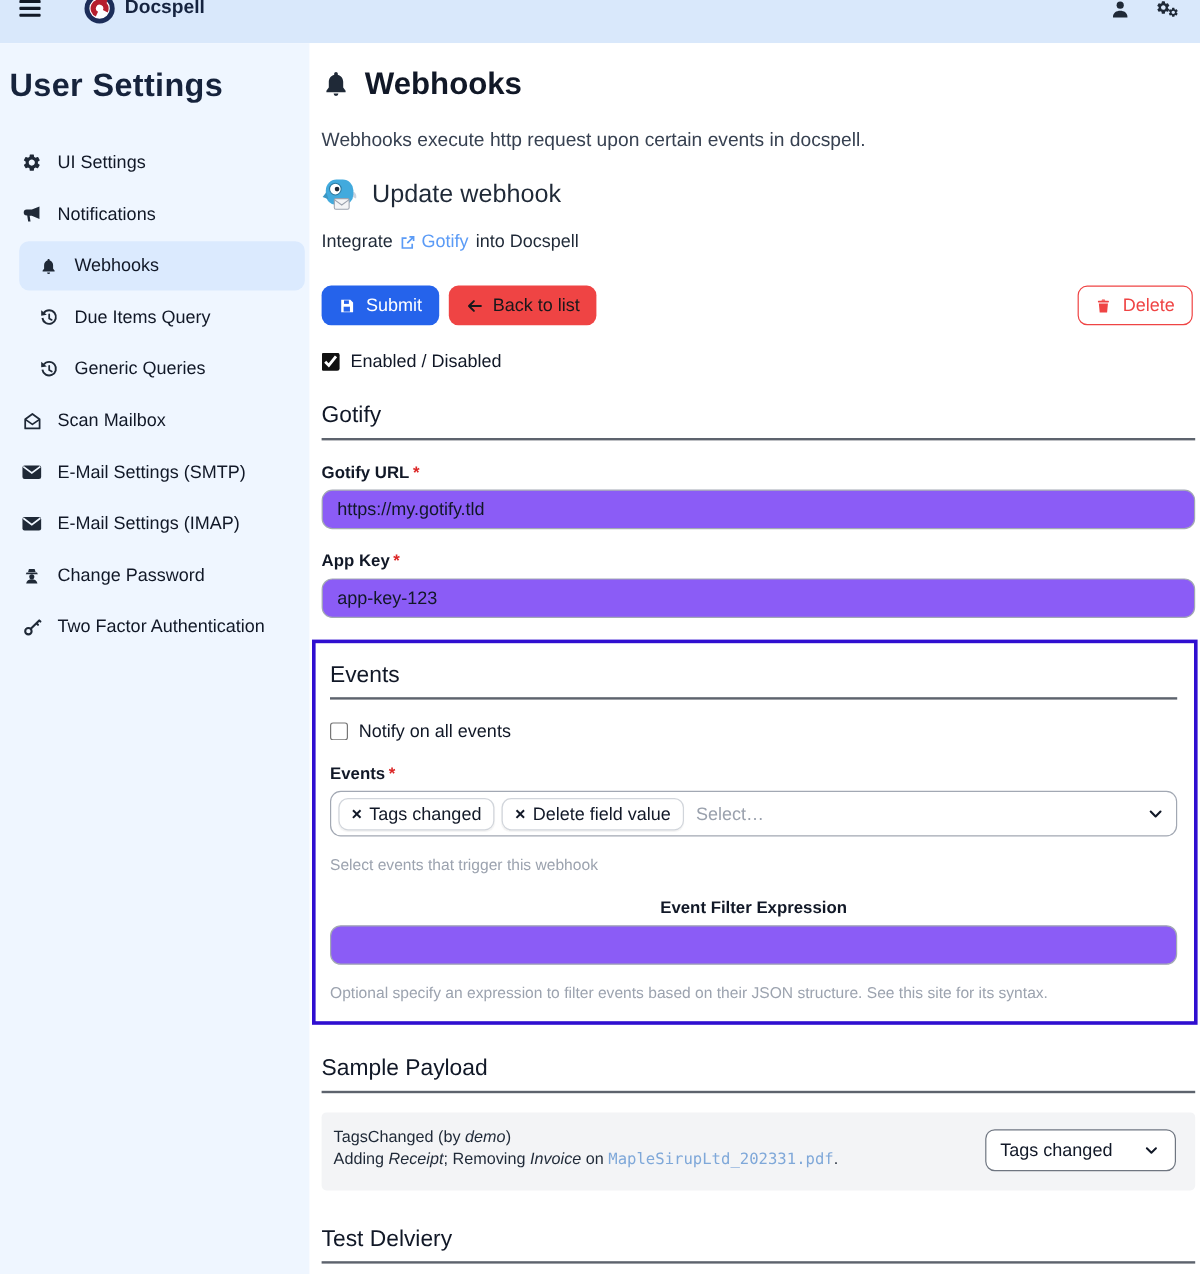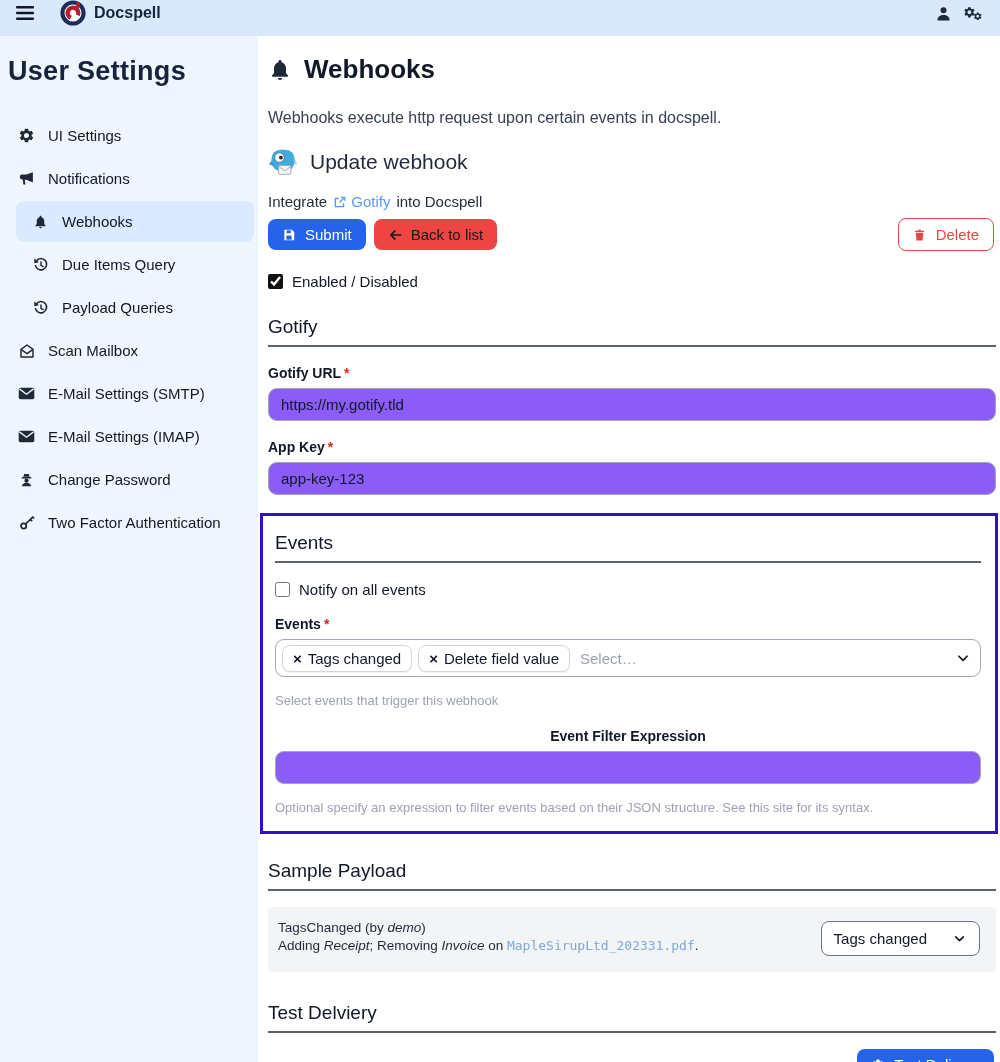--- a/index.html
+++ b/index.html
@@ -1,20 +1,20 @@
 <!DOCTYPE html>
 <html><head>
 <meta charset="utf-8">
 <style>
   * { margin:0; padding:0; box-sizing:border-box; }
   html,body { width:1000px; height:1062px; overflow:hidden; }
   body { font-family:"Liberation Sans","DejaVu Sans",sans-serif; background:#fff; color:#1f2937; }
 
   
-  .topbar { height:36px; background:#d9e8fb; display:flex; align-items:flex-start; padding:0 12px; }
+  .topbar { height:36px; background:#d9e8fb; display:flex; align-items:flex-end; padding:16px 12px; gap:10px; }
   .hamburger { width:26px; height:26px; display:flex; align-items:center; justify-content:center; cursor:pointer; color:#111827; }
   .brand { display:flex; align-items:center; gap:8px; margin-left:22px; }
   .brand-name { font-weight:bold; font-size:16px; color:#15233f; }
   .topbar-spacer { flex:1; }
   .topbar-icon { width:30px; height:26px; display:flex; align-items:center; justify-content:center; color:#1f2937; cursor:pointer; }
 
   
   .layout { display:flex; height:1026px; }
   .sidebar { width:258px; background:#eff6ff; padding:12px 0 0 0; flex-shrink:0; }
   .sidebar-title { font-size:27px; font-weight:bold; color:#16233c; padding:8px 16px 26px 8px; letter-spacing:.3px; }
@@ -25,21 +25,21 @@
 
   
   .main { flex:1; background:#fff; padding:12px 4px 0 10px; }
   .page-title { display:flex; align-items:center; gap:12px; font-size:26px; font-weight:bold; color:#111827; margin-top:6px; }
   .page-title .icon { width:24px; height:26px; color:#1f2937; }
   .page-desc { margin-top:24px; font-size:16px; color:#374151; }
   .form-title { display:flex; align-items:center; gap:12px; margin-top:20px; font-size:21px; font-weight:500; color:#1f2937; }
   .integrate { margin-top:16px; font-size:15px; color:#1f2937; display:flex; align-items:center; gap:6px; }
   .integrate a { color:#5b9bf6; text-decoration:none; display:inline-flex; align-items:center; gap:4px; }
 
-  .btn-row { margin-top:8px; display:flex; align-items:center; gap:8px; }
+  .btn-row { margin-top:28px; display:flex; gap:8px; }
   .btn { display:inline-flex; align-items:center; gap:8px; font-size:15px; border:none; border-radius:8px; padding:7px 14px; cursor:pointer; font-family:inherit; }
   .btn .bicon { width:15px; height:15px; display:flex; align-items:center; }
   .btn-primary { background:#2563eb; color:#fff; }
   .btn-secondary { background:#ef4444; color:#18181b; }
   .btn-danger { background:#fff; color:#ef4444; border:1px solid #ef4444; margin-left:auto; margin-right:2px; }
 
   .check-row { margin-top:22px; display:flex; align-items:center; gap:9px; font-size:15px; color:#111827; }
   .check-row input { width:15px; height:15px; accent-color:#111111; cursor:pointer; }
 
   .section-h { margin-top:26px; font-size:19px; color:#111827; padding-bottom:7px; border-bottom:2px solid #5d636d; }
@@ -154,21 +154,21 @@
     </div>
 
     <div class="side-item sub">
       <span class="icon">
           <svg width="16" height="16" viewBox="0 0 24 24">
             <path fill="none" stroke="currentColor" stroke-width="2.4" d="M5.2 5.6A8.5 8.5 0 1 1 3.5 12"></path>
             <path fill="currentColor" d="M2 2.2v7l7-1.2z"></path>
             <path fill="none" stroke="currentColor" stroke-width="2.2" stroke-linecap="round" d="M12 7.5v5l3.2 1.9"></path>
           </svg>
         </span>
-      <span>Payload Queries</span>
+      <span>Generic Queries</span>
     </div>
 
     <div class="side-item">
       <span class="icon">
           <svg width="16" height="16" viewBox="0 0 24 24">
             <path fill="none" stroke="currentColor" stroke-width="2.2" stroke-linejoin="round" d="M12 3L3 9.5V21h18V9.5z"></path>
             <path fill="none" stroke="currentColor" stroke-width="2.2" stroke-linejoin="round" d="M3.5 10l8.5 6 8.5-6"></path>
           </svg>
         </span>
       <span>Scan Mailbox</span>

